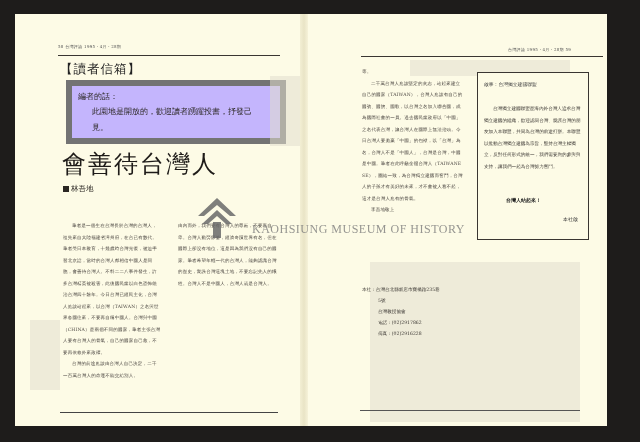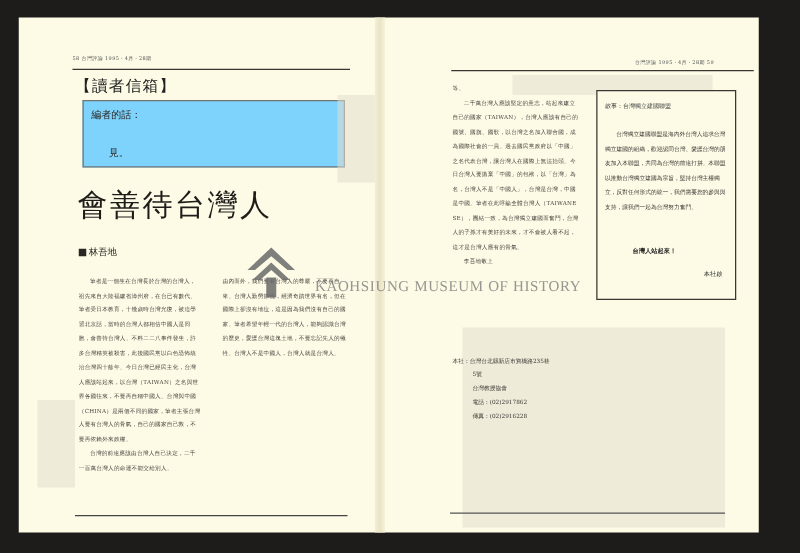--- a/index.html
+++ b/index.html
@@ -16,27 +16,27 @@
   }
   .page-left { left: 15px; top: 14px; width: 288px; height: 412px; border-right: 1px solid #ece8cc; }
   .page-right { left: 304px; top: 14px; width: 303px; height: 412px; }
   .spine { position: absolute; left: 300px; top: 14px; width: 8px; height: 412px;
     background: linear-gradient(90deg, #f3efd4, #e9e4c6 50%, #f6f2d9); }
 
   .running-head { position: absolute; font-size: 4px; color: #555; white-space: nowrap; letter-spacing: .3px; }
   .rule { position: absolute; height: 1px; background: #3a3632; }
 
   .section-title { position: absolute; left: 60px; top: 61px; font-size: 12.5px; color: #222; font-family: Liberation Sans, sans-serif; letter-spacing: 1px; }
-  .editor-box { position: absolute; left: 66px; top: 80px; width: 208px; height: 52px; border: 1px solid #737373; background: #7dd3fc; }
+  .editor-box { position: absolute; left: 66px; top: 80px; width: 208px; height: 52px; border: 6px solid #737373; background: #c4b5fd; }
   .editor-label { position: absolute; left: 6px; top: 5px; font-size: 8px; color: #2a2622; }
   .editor-line1 { position: absolute; left: 20px; top: 20px; font-size: 8px; color: #2a2622; white-space: nowrap; }
   .editor-line2 { position: absolute; left: 20px; top: 36px; font-size: 8px; color: #2a2622; }
 
   .article-title { position: absolute; left: 62px; top: 148px; font-size: 24px; letter-spacing: 2px; color: #1e1b18; font-weight: normal; }
-  .byline { position: absolute; left: 63px; top: 197px; font-size: 7.5px; color: #2a2622; display: flex; align-items: center; gap: 2px; font-family: Liberation Serif, serif; }
+  .byline { position: absolute; left: 63px; top: 184px; font-size: 7.5px; color: #2a2622; display: flex; align-items: center; gap: 2px; font-family: Liberation Serif, serif; }
   .byline .sq { width: 6px; height: 6px; background: #2a2622; display: inline-block; }
 
   .textcol { position: absolute; font-size: 4.5px; line-height: 11.5px; color: #4a4540; letter-spacing: .2px; word-break: break-all; overflow: hidden; }
   .textcol p { margin: 0; text-indent: 9px; }
 
   .ghost { position: absolute; background: rgba(225,222,205,.55); }
 
   .sidebar-box { position: absolute; left: 477px; top: 72px; width: 110px; height: 166px; border: 1px solid #3a3632; background: #fdfbe6; }
   .sidebar-title { position: absolute; left: 6px; top: 8px; font-size: 4.8px; color: #444; white-space: nowrap; }
   .sidebar-body { position: absolute; left: 6px; top: 30px; width: 98px; font-size: 4.6px; line-height: 11.5px; color: #3a3632; word-break: break-all; }
@@ -59,20 +59,21 @@
 <div class="page page-right"></div>
 <div class="spine"></div>
 
 <div class="running-head" style="left:58px;top:44px;">58 台灣評論 1995・4月・28期</div>
 <div class="rule" style="left:58px;top:55px;width:222px;"></div>
 
 <div class="section-title">【讀者信箱】</div>
 
 <div class="editor-box">
   <div class="editor-label">編者的話：</div>
+  <div class="editor-line1">此園地是開放的，歡迎讀者踴躍投書，抒發己</div>
   <div class="editor-line2">見。</div>
 </div>
 
 <div class="ghost" style="left:270px;top:76px;width:30px;height:70px;"></div>
 <div class="ghost" style="left:30px;top:320px;width:30px;height:70px;"></div>
 
 <div class="article-title">會善待台灣人</div>
 <div class="byline">
   <span class="sq"></span>
   <span>林吾地</span>

